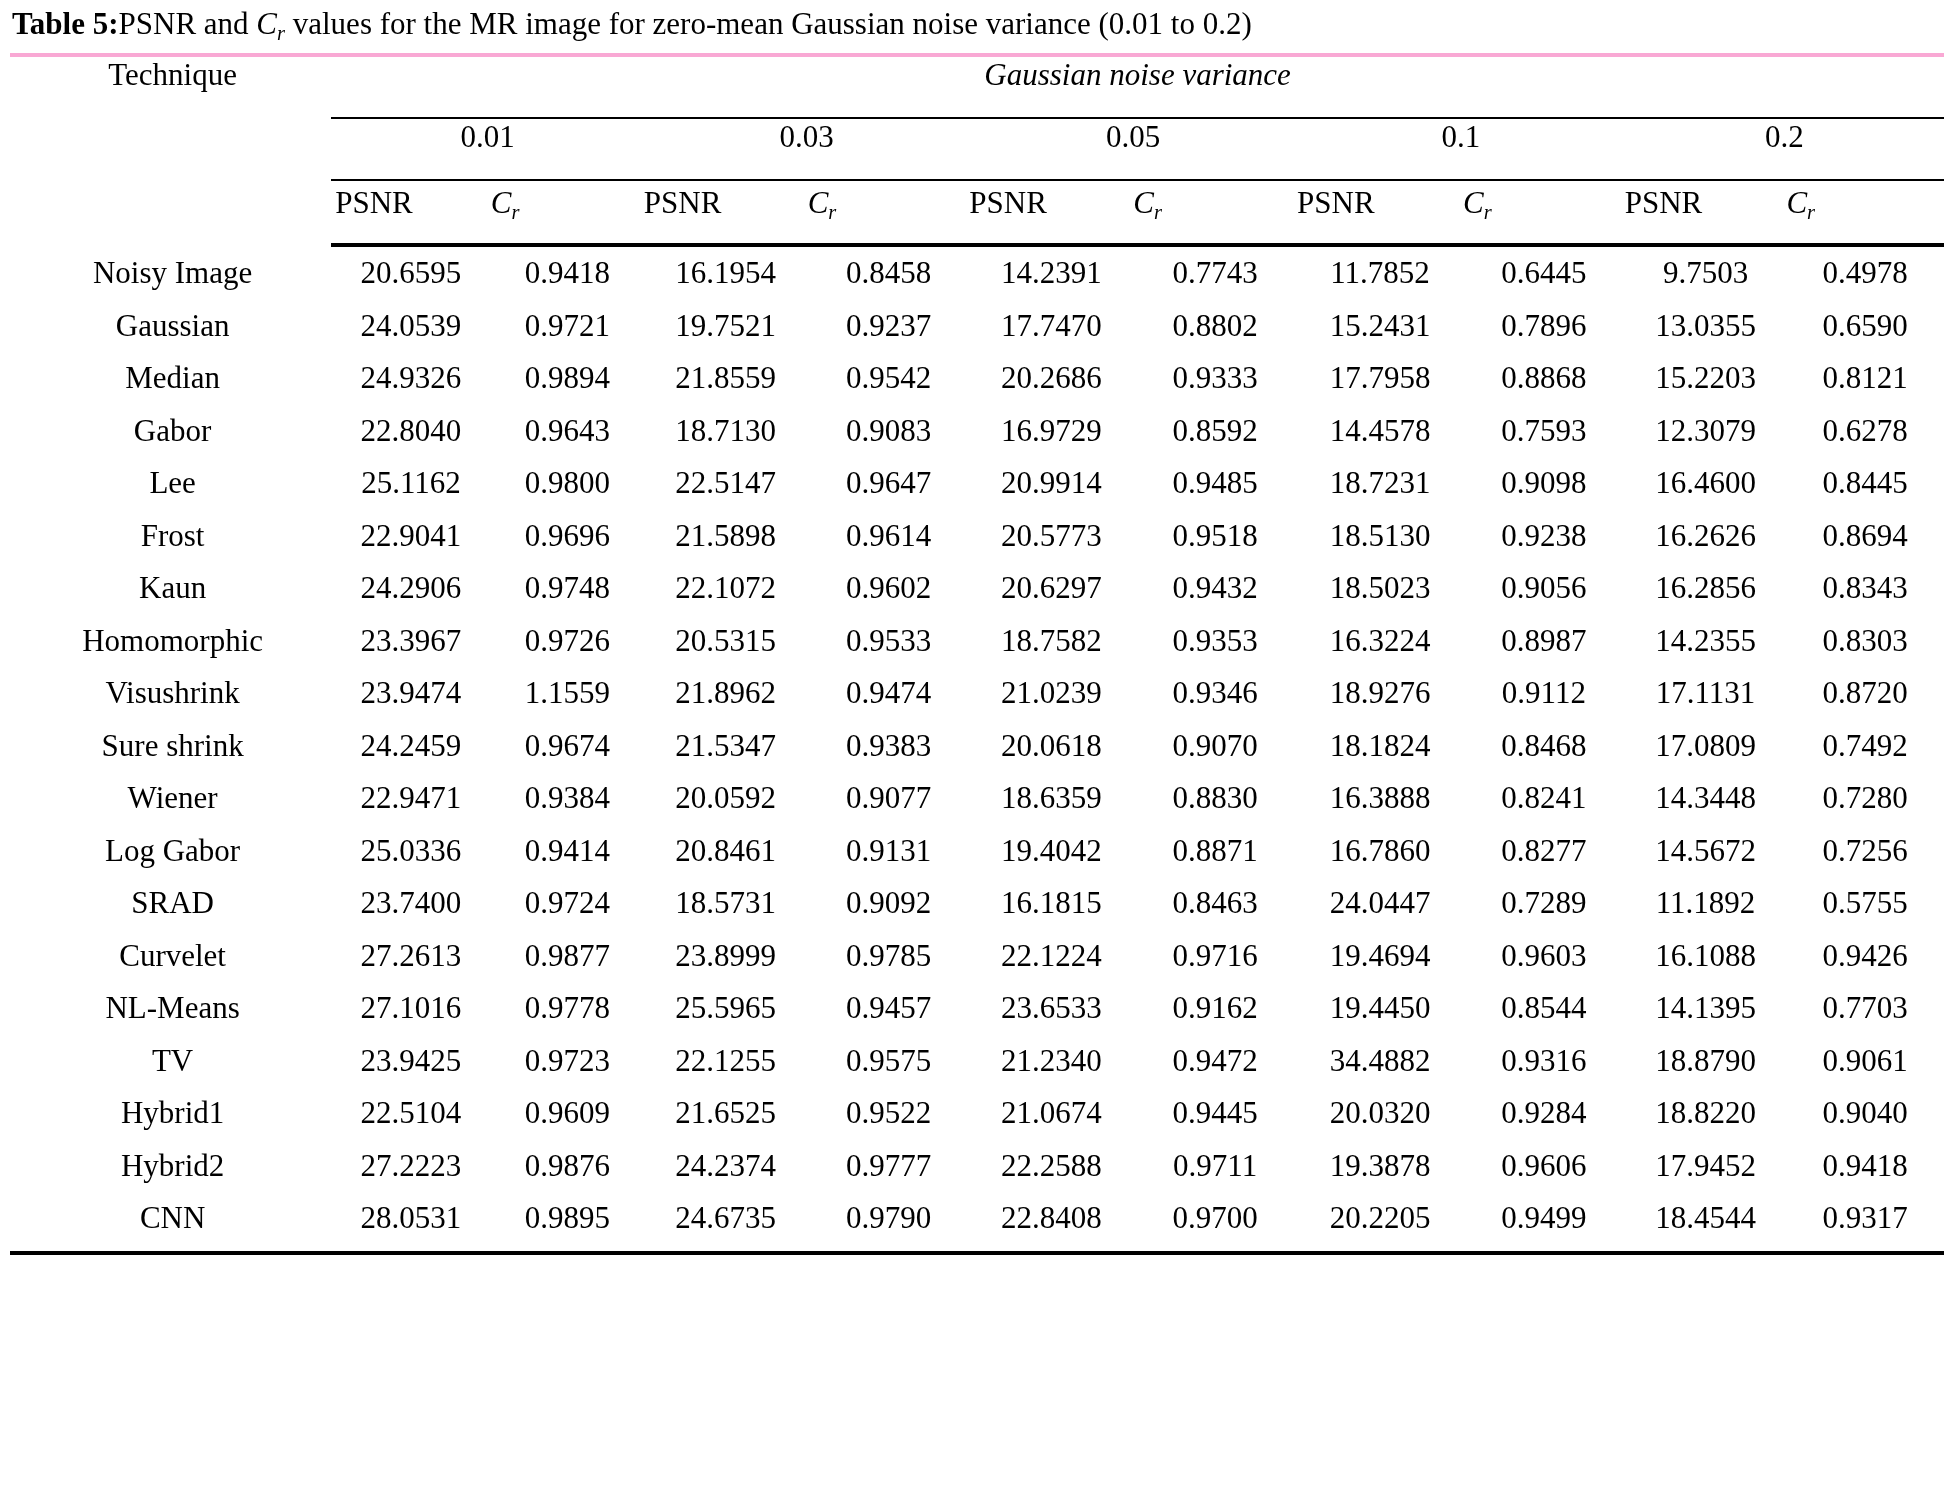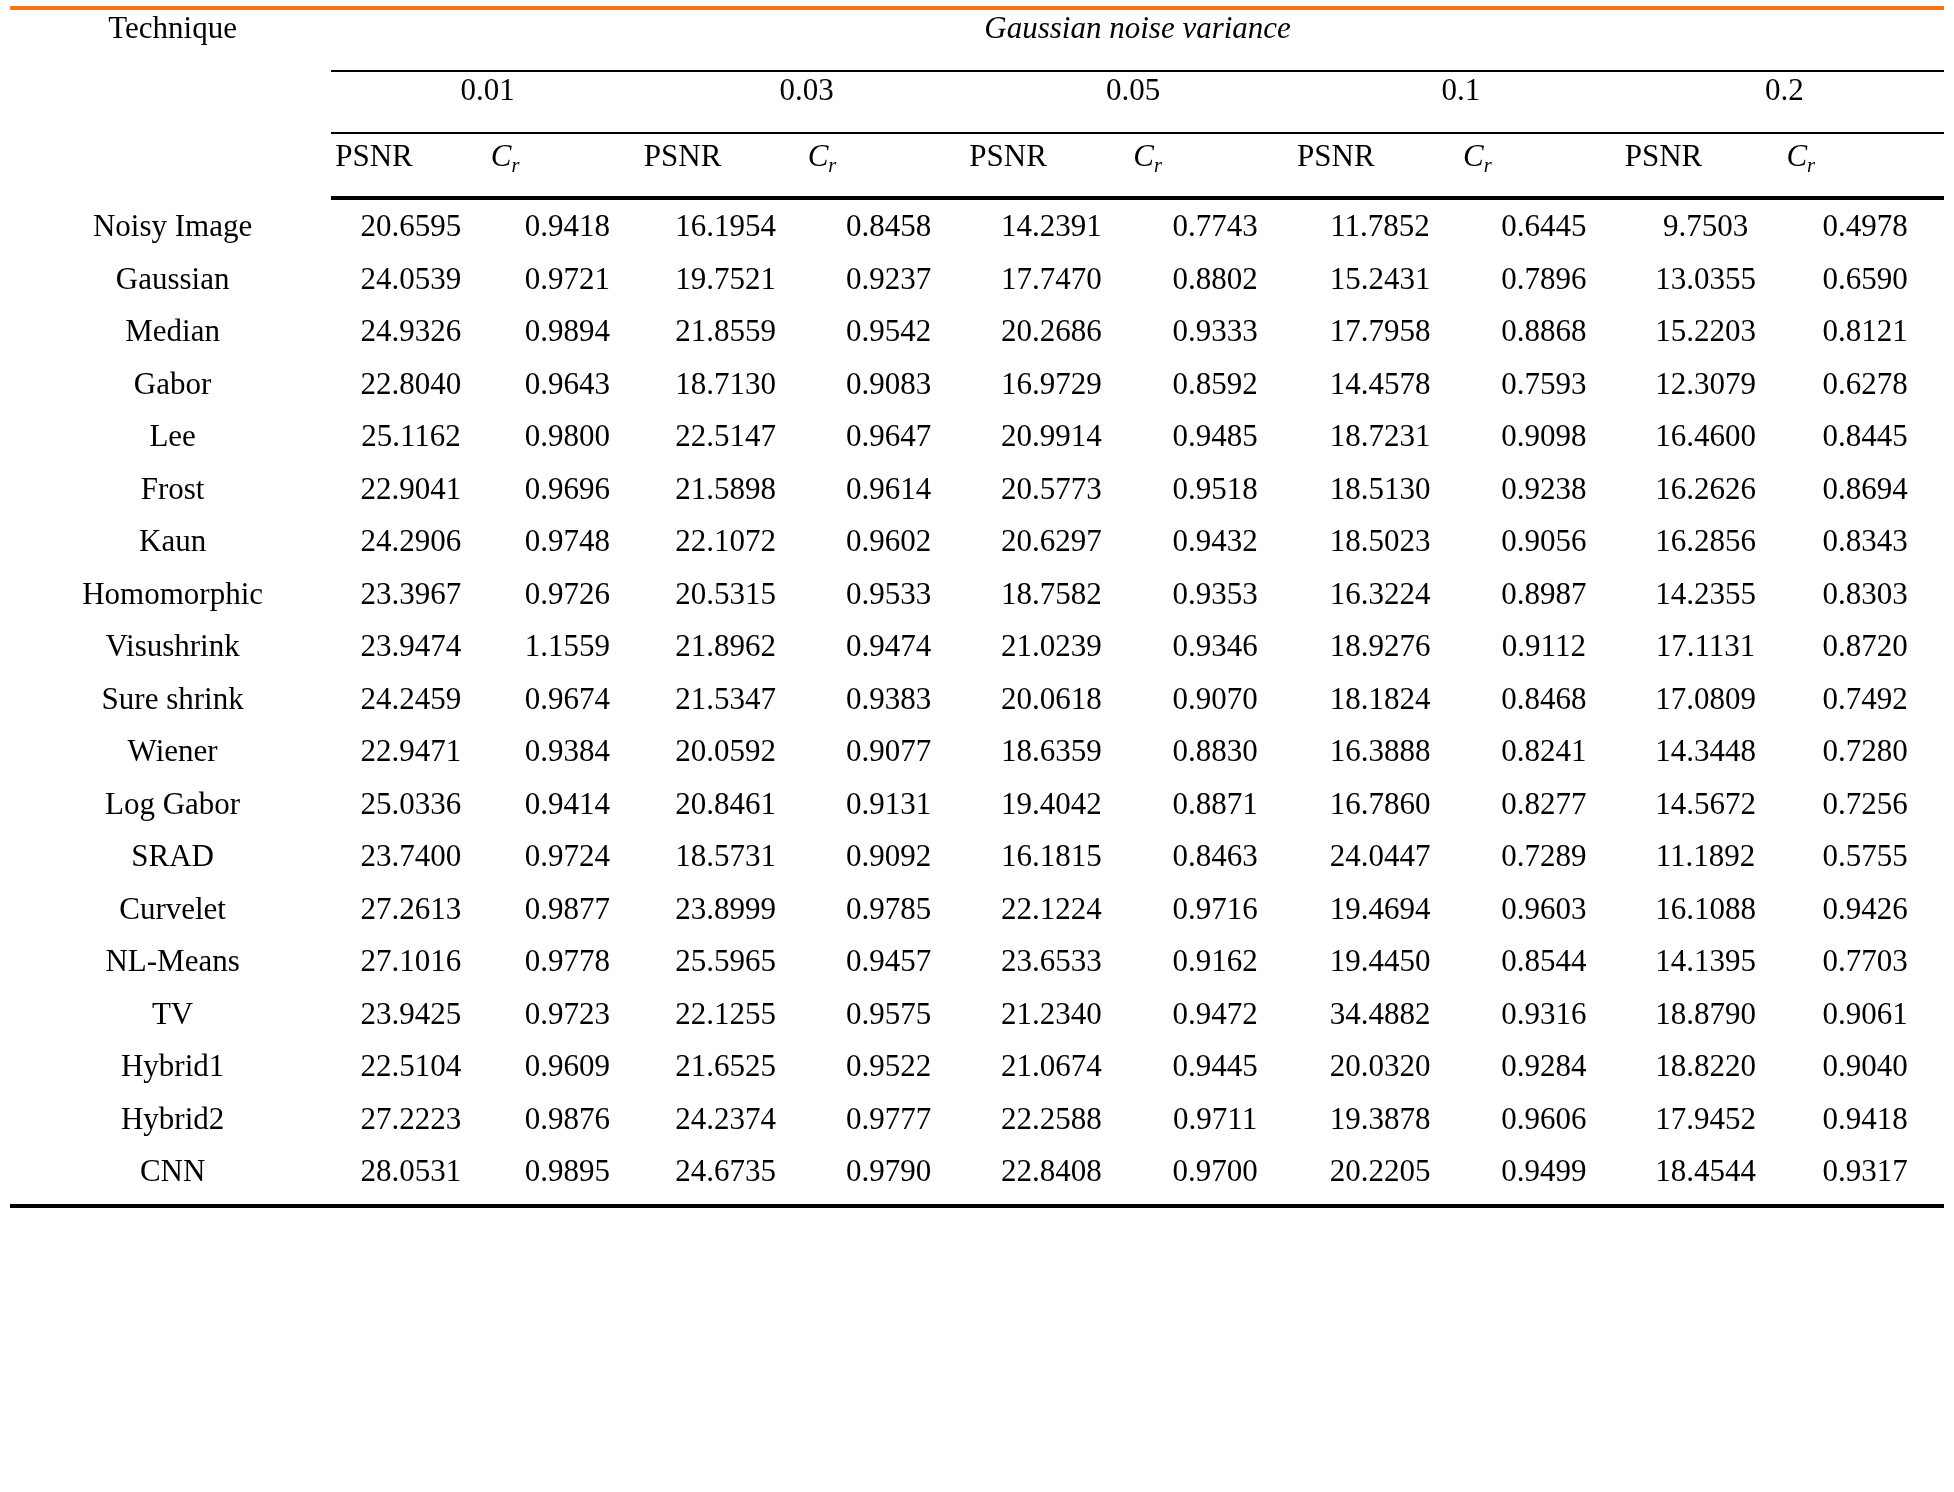--- a/index.html
+++ b/index.html
@@ -38,21 +38,21 @@
     table-layout: fixed;
     font-size: 31px;
   }
   table.tbl td, table.tbl th {
     padding: 0;
     font-weight: normal;
     text-align: center;
     vertical-align: baseline;
   }
 
-  .rule-top td { border-top: 4px solid #f97316; }
+  .rule-top td { border-top: 4px solid #f9a8d4; }
 
   .hdr-tech {
     text-align: left;
     padding-left: 4px !important;
     height: 58px;
   }
   .hdr-gauss {
     border-bottom: 2px solid #000;
     height: 58px;
     padding-bottom: 2px !important;
@@ -83,20 +83,23 @@
     white-space: nowrap;
   }
   td.num { text-align: left; }
   .final-rule td { border-bottom: 4px solid #000; height: 6px; line-height: 6px; }
 </style>
 </head>
 <body>
 
 <div class="page">
 
+  <div class="caption">
+    <span class="lbl">Table 5:</span><span>PSNR and </span><span class="ital">C</span><sub>r</sub><span> values for the MR image for zero-mean Gaussian noise variance (0.01 to 0.2)</span>
+  </div>
 
   <table class="tbl">
     <colgroup>
       <col style="width:298px">
       <col style="width:148px">
         <col style="width:142px">
       <col style="width:152px">
         <col style="width:150px">
       <col style="width:152px">
         <col style="width:152px">

